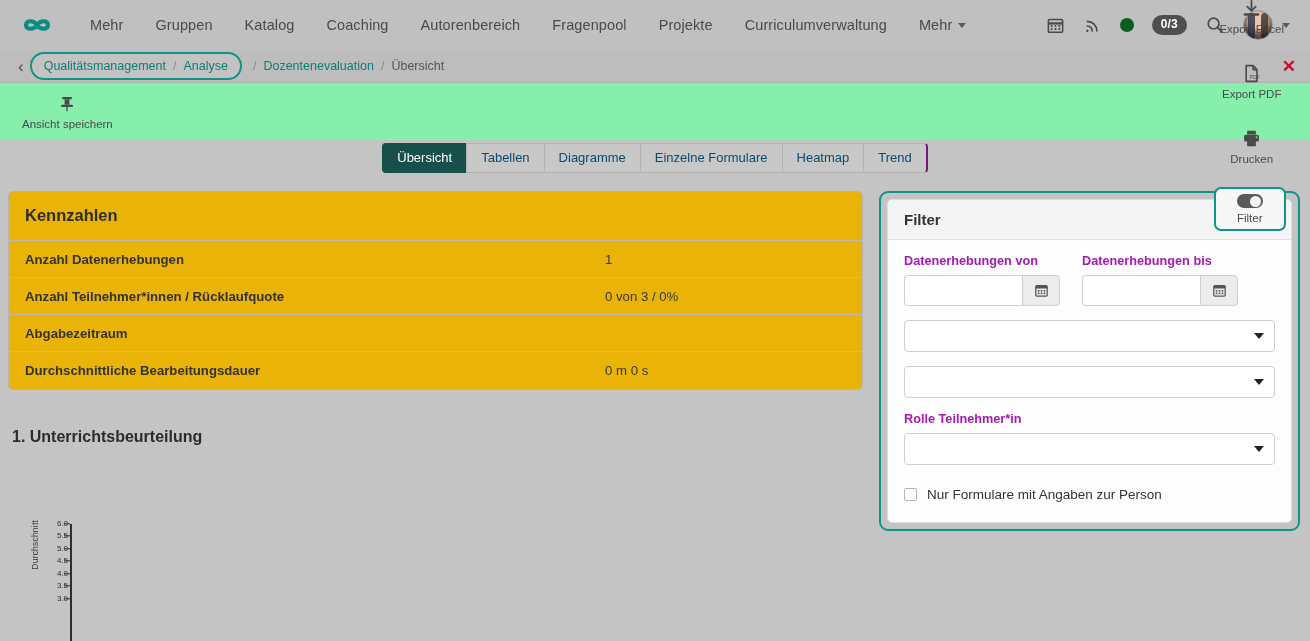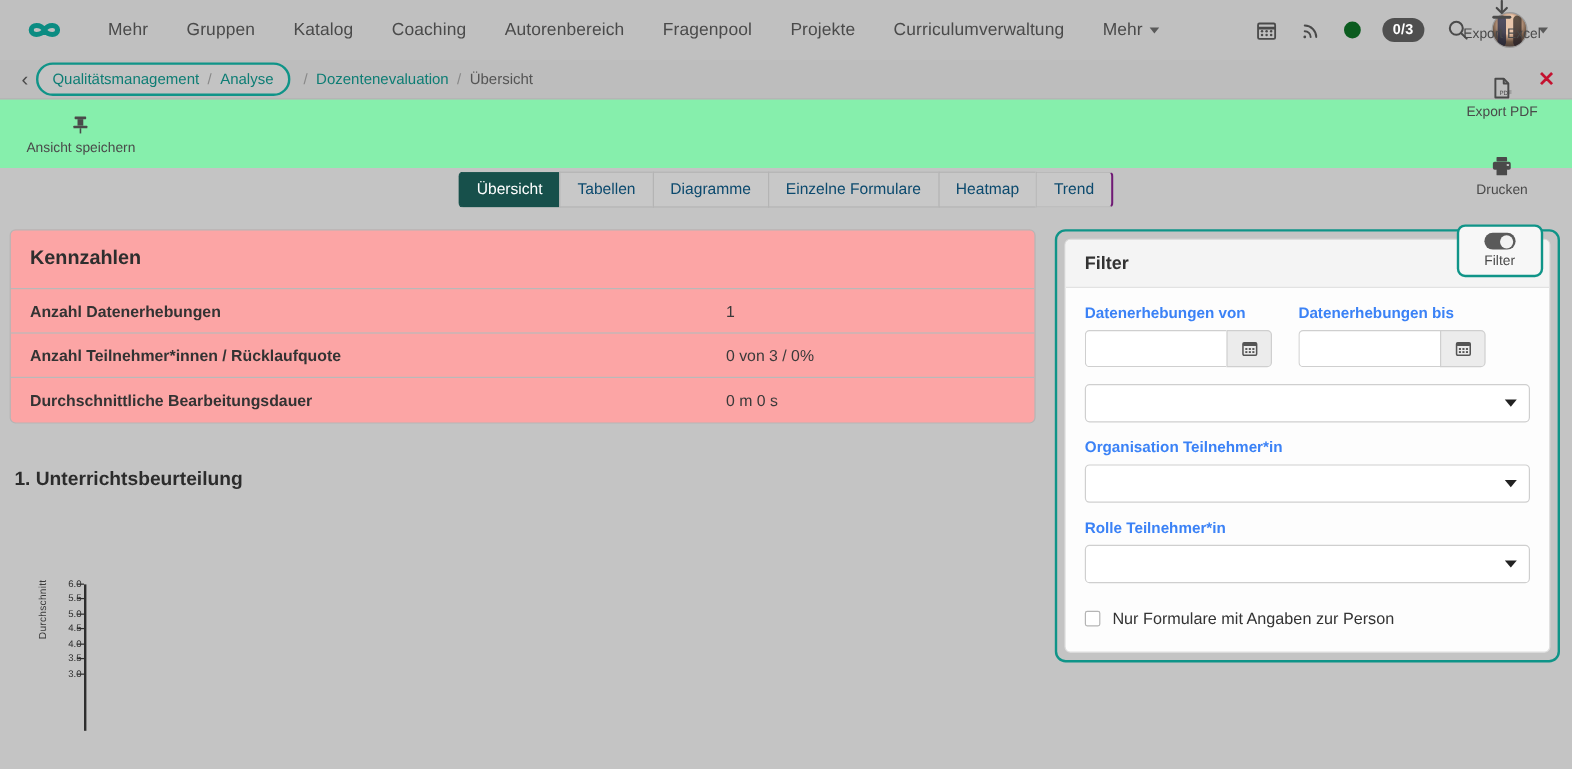--- a/index.html
+++ b/index.html
@@ -112,21 +112,21 @@
   .tab:first-child { border-radius:4px 0 0 4px; }
   .tab:last-child { border-right:2px solid #701a75; border-radius:0 4px 4px 0; }
   .tab.active { background:#17504b; color:#fff; border-color:#17504b; }
 
   
   .content { display:flex; padding:18px 10px 0 8px; gap:16px; align-items:flex-start; }
   .leftcol { width:855px; flex:0 0 855px; }
   .rightcol { flex:1; }
 
   .card {
-    background:#fca5a5; border:1px solid #b5b5b5; border-radius:5px; overflow:hidden;
+    background:#eab308; border:1px solid #b5b5b5; border-radius:5px; overflow:hidden;
   }
   .card-head { padding:14px 16px 15px; font-size:16.5px; font-weight:bold; color:#2e2e2e; }
   .ktable { width:100%; border-collapse:collapse; }
   .ktable tr { border-top:1px solid #b9b9b9; }
   .ktable td { padding:10px 16px; font-size:13.2px; color:#333; height:37px; vertical-align:middle; }
   .ktable td.klabel { font-weight:bold; width:580px; }
   .ktable td.kval { color:#3a3a3a; }
 
   .section-title { font-size:16px; font-weight:bold; color:#2c2c2c; margin:38px 0 0 4px; }
 
@@ -153,21 +153,21 @@
   .fpanel {
     background:#fdfdfd; border:1px solid #ddd; border-radius:5px; overflow:hidden;
   }
   .fpanel-head {
     background:#f4f4f4; border-bottom:1px solid #e2e2e2;
     padding:11px 16px; font-size:15px; font-weight:bold; color:#333;
   }
   .fbody { padding:14px 16px 20px; }
   .frow { display:flex; gap:22px; }
   .fgrp { margin-bottom:14px; }
-  .flabel { font-size:12.7px; font-weight:bold; color:#3b82f6; margin-bottom:7px; display:block; }
+  .flabel { font-size:12.7px; font-weight:bold; color:#a21caf; margin-bottom:7px; display:block; }
   .inputgrp { display:flex; width:100%; }
   .dateinput {
     flex:1; height:31px; border:1px solid #cfcfcf; border-right:none;
     border-radius:4px 0 0 4px; background:#fff; padding:0 8px; font-size:13px;
     font-family:"Liberation Sans", sans-serif; color:#333; outline:none; min-width:0;
   }
   .calbtn {
     width:38px; height:31px; border:1px solid #cfcfcf; border-radius:0 4px 4px 0;
     background:#ececec; display:flex; align-items:center; justify-content:center;
     cursor:pointer; color:#555;
@@ -336,20 +336,24 @@
       <div class="card-head">Kennzahlen</div>
       <table class="ktable">
         <tbody>
         <tr>
           <td class="klabel">Anzahl Datenerhebungen</td>
           <td class="kval">1</td>
         </tr>
         <tr>
           <td class="klabel">Anzahl Teilnehmer*innen / Rücklaufquote</td>
           <td class="kval">0 von 3 / 0%</td>
+        </tr>
+        <tr>
+          <td class="klabel">Abgabezeitraum</td>
+          <td class="kval"></td>
         </tr>
         <tr>
           <td class="klabel">Durchschnittliche Bearbeitungsdauer</td>
           <td class="kval">0 m 0 s</td>
         </tr>
       </tbody>
         </table>
     </div>
 
     <div class="section-title">1. Unterrichtsbeurteilung</div>
@@ -424,21 +428,20 @@
           </div>
 
           <div class="fgrp">
             <div class="selbox">
               <span class="selval"></span>
               <span class="selcaret"></span>
             </div>
           </div>
 
           <div class="fgrp">
-            <span class="flabel">Organisation Teilnehmer*in</span>
             <div class="selbox">
               <span class="selval"></span>
               <span class="selcaret"></span>
             </div>
           </div>
 
           <div class="fgrp">
             <span class="flabel">Rolle Teilnehmer*in</span>
             <div class="selbox">
               <span class="selval"></span>

